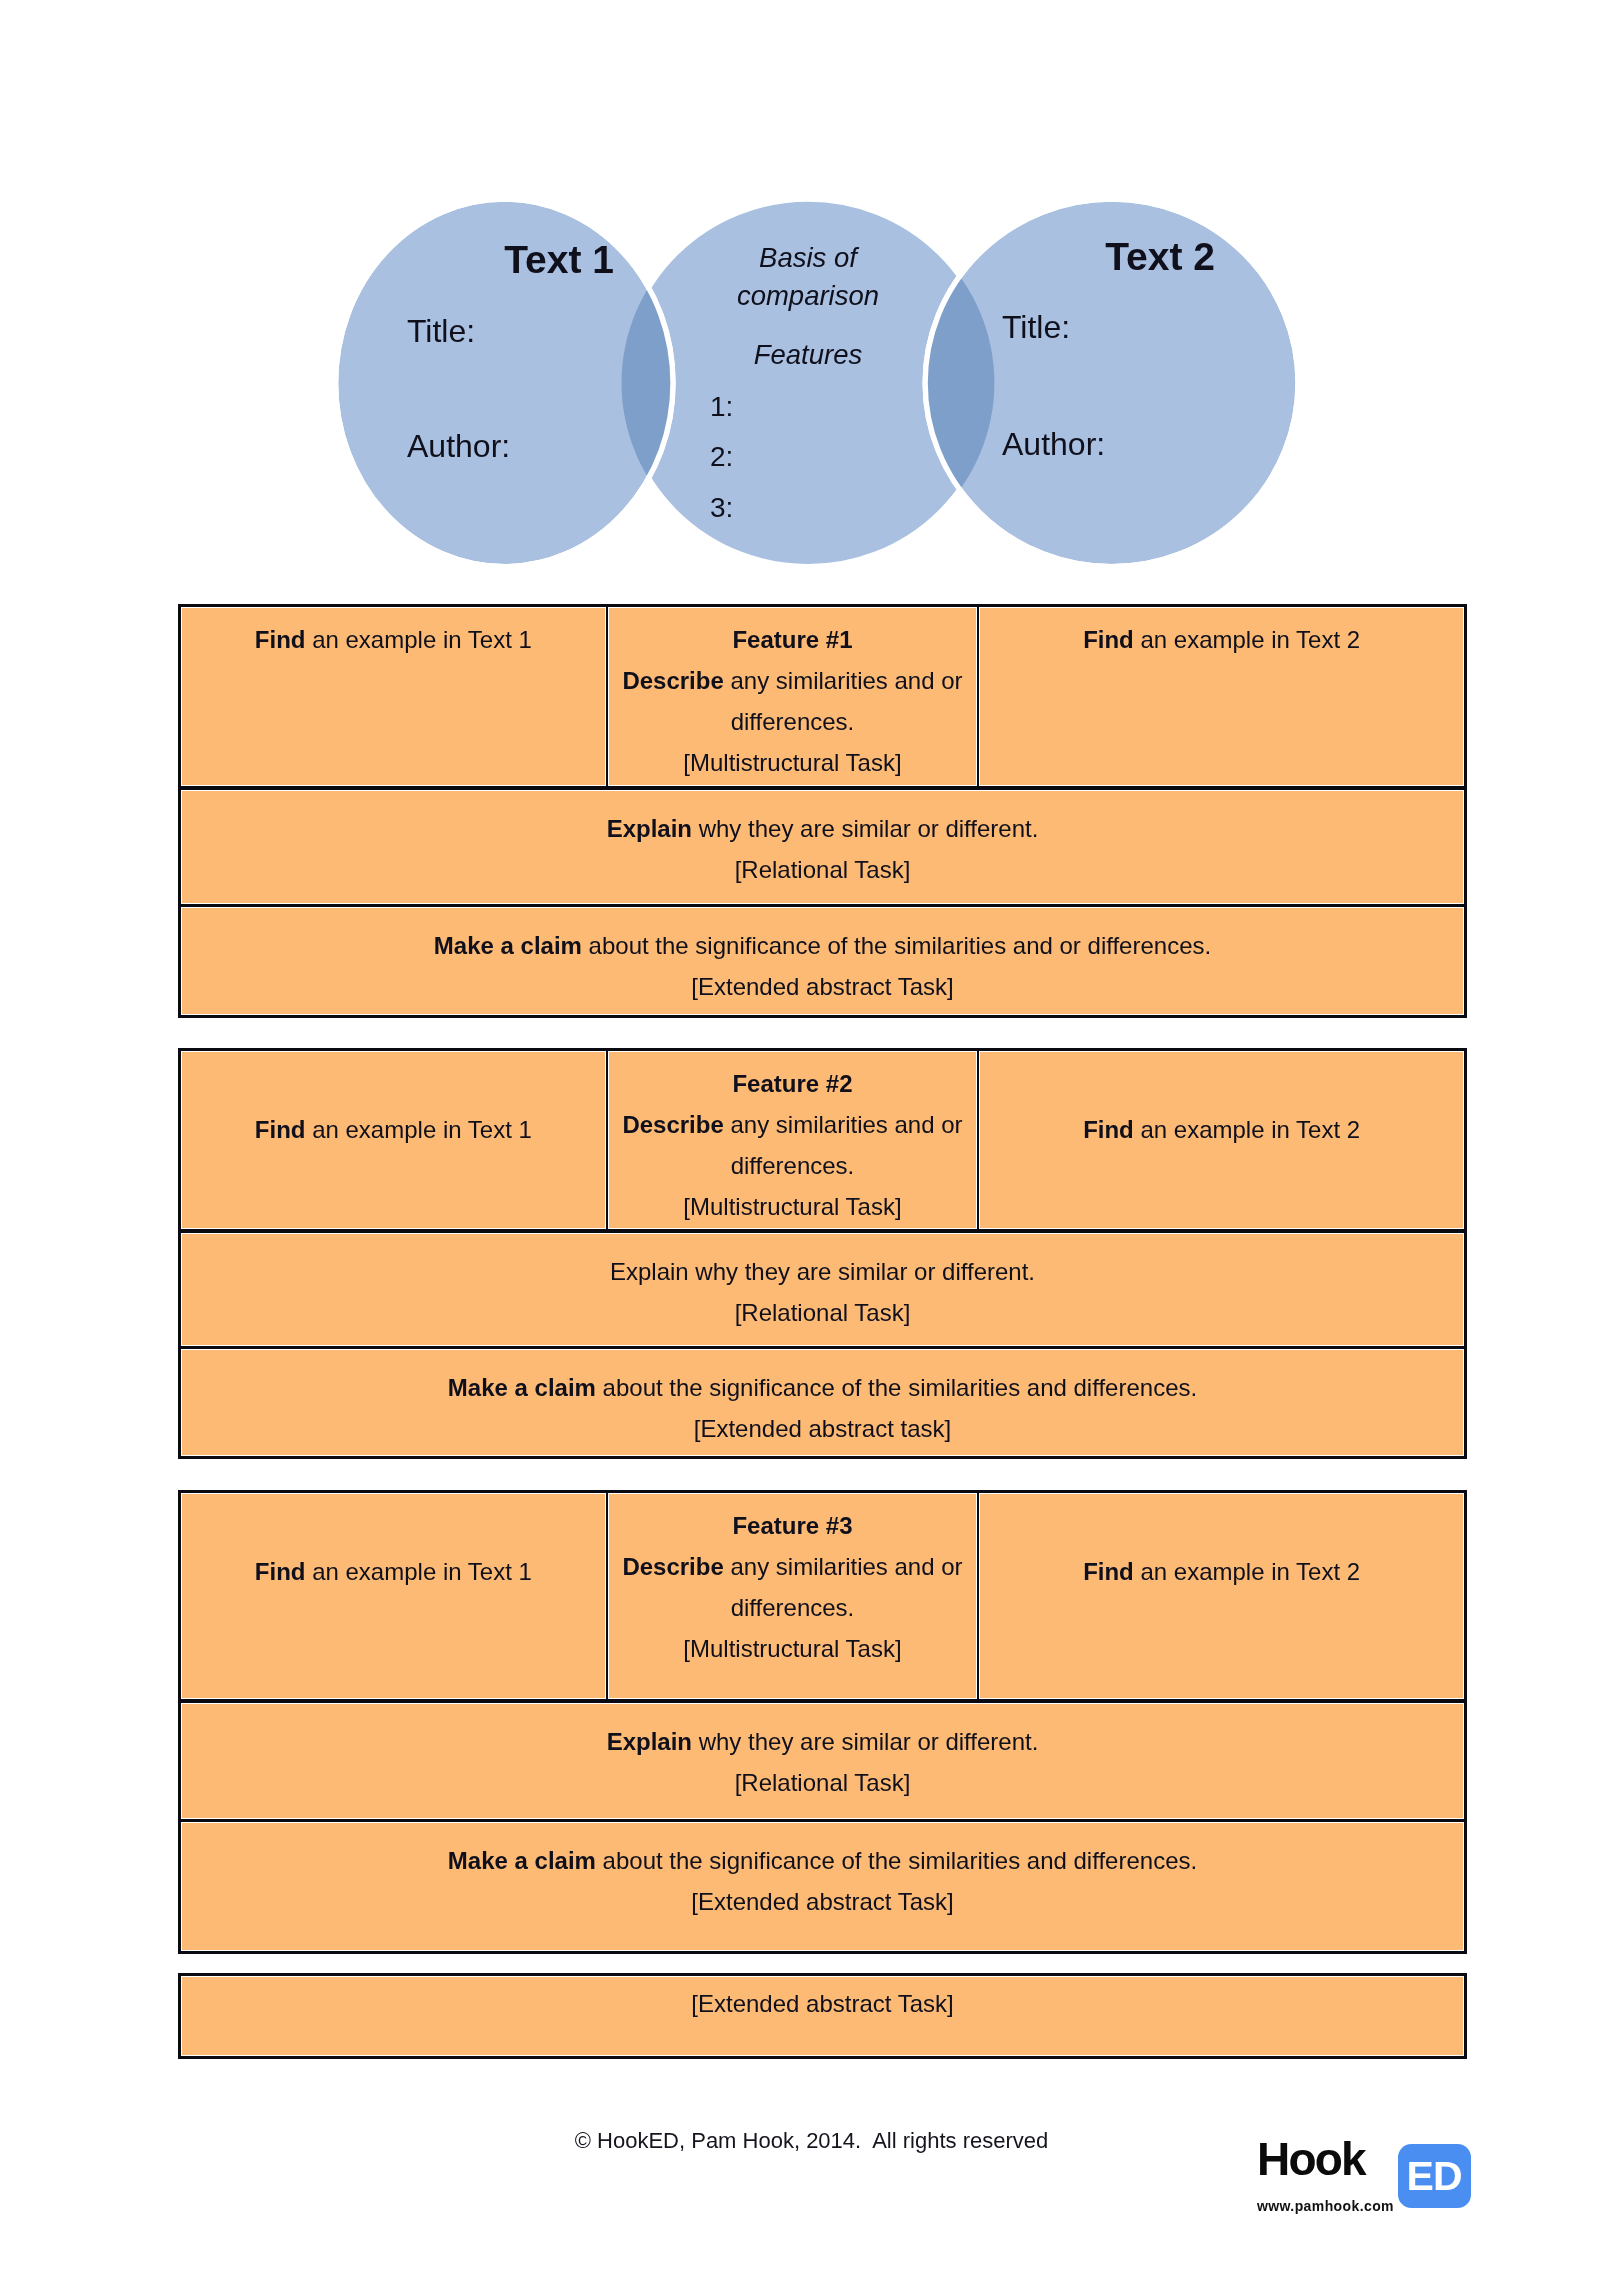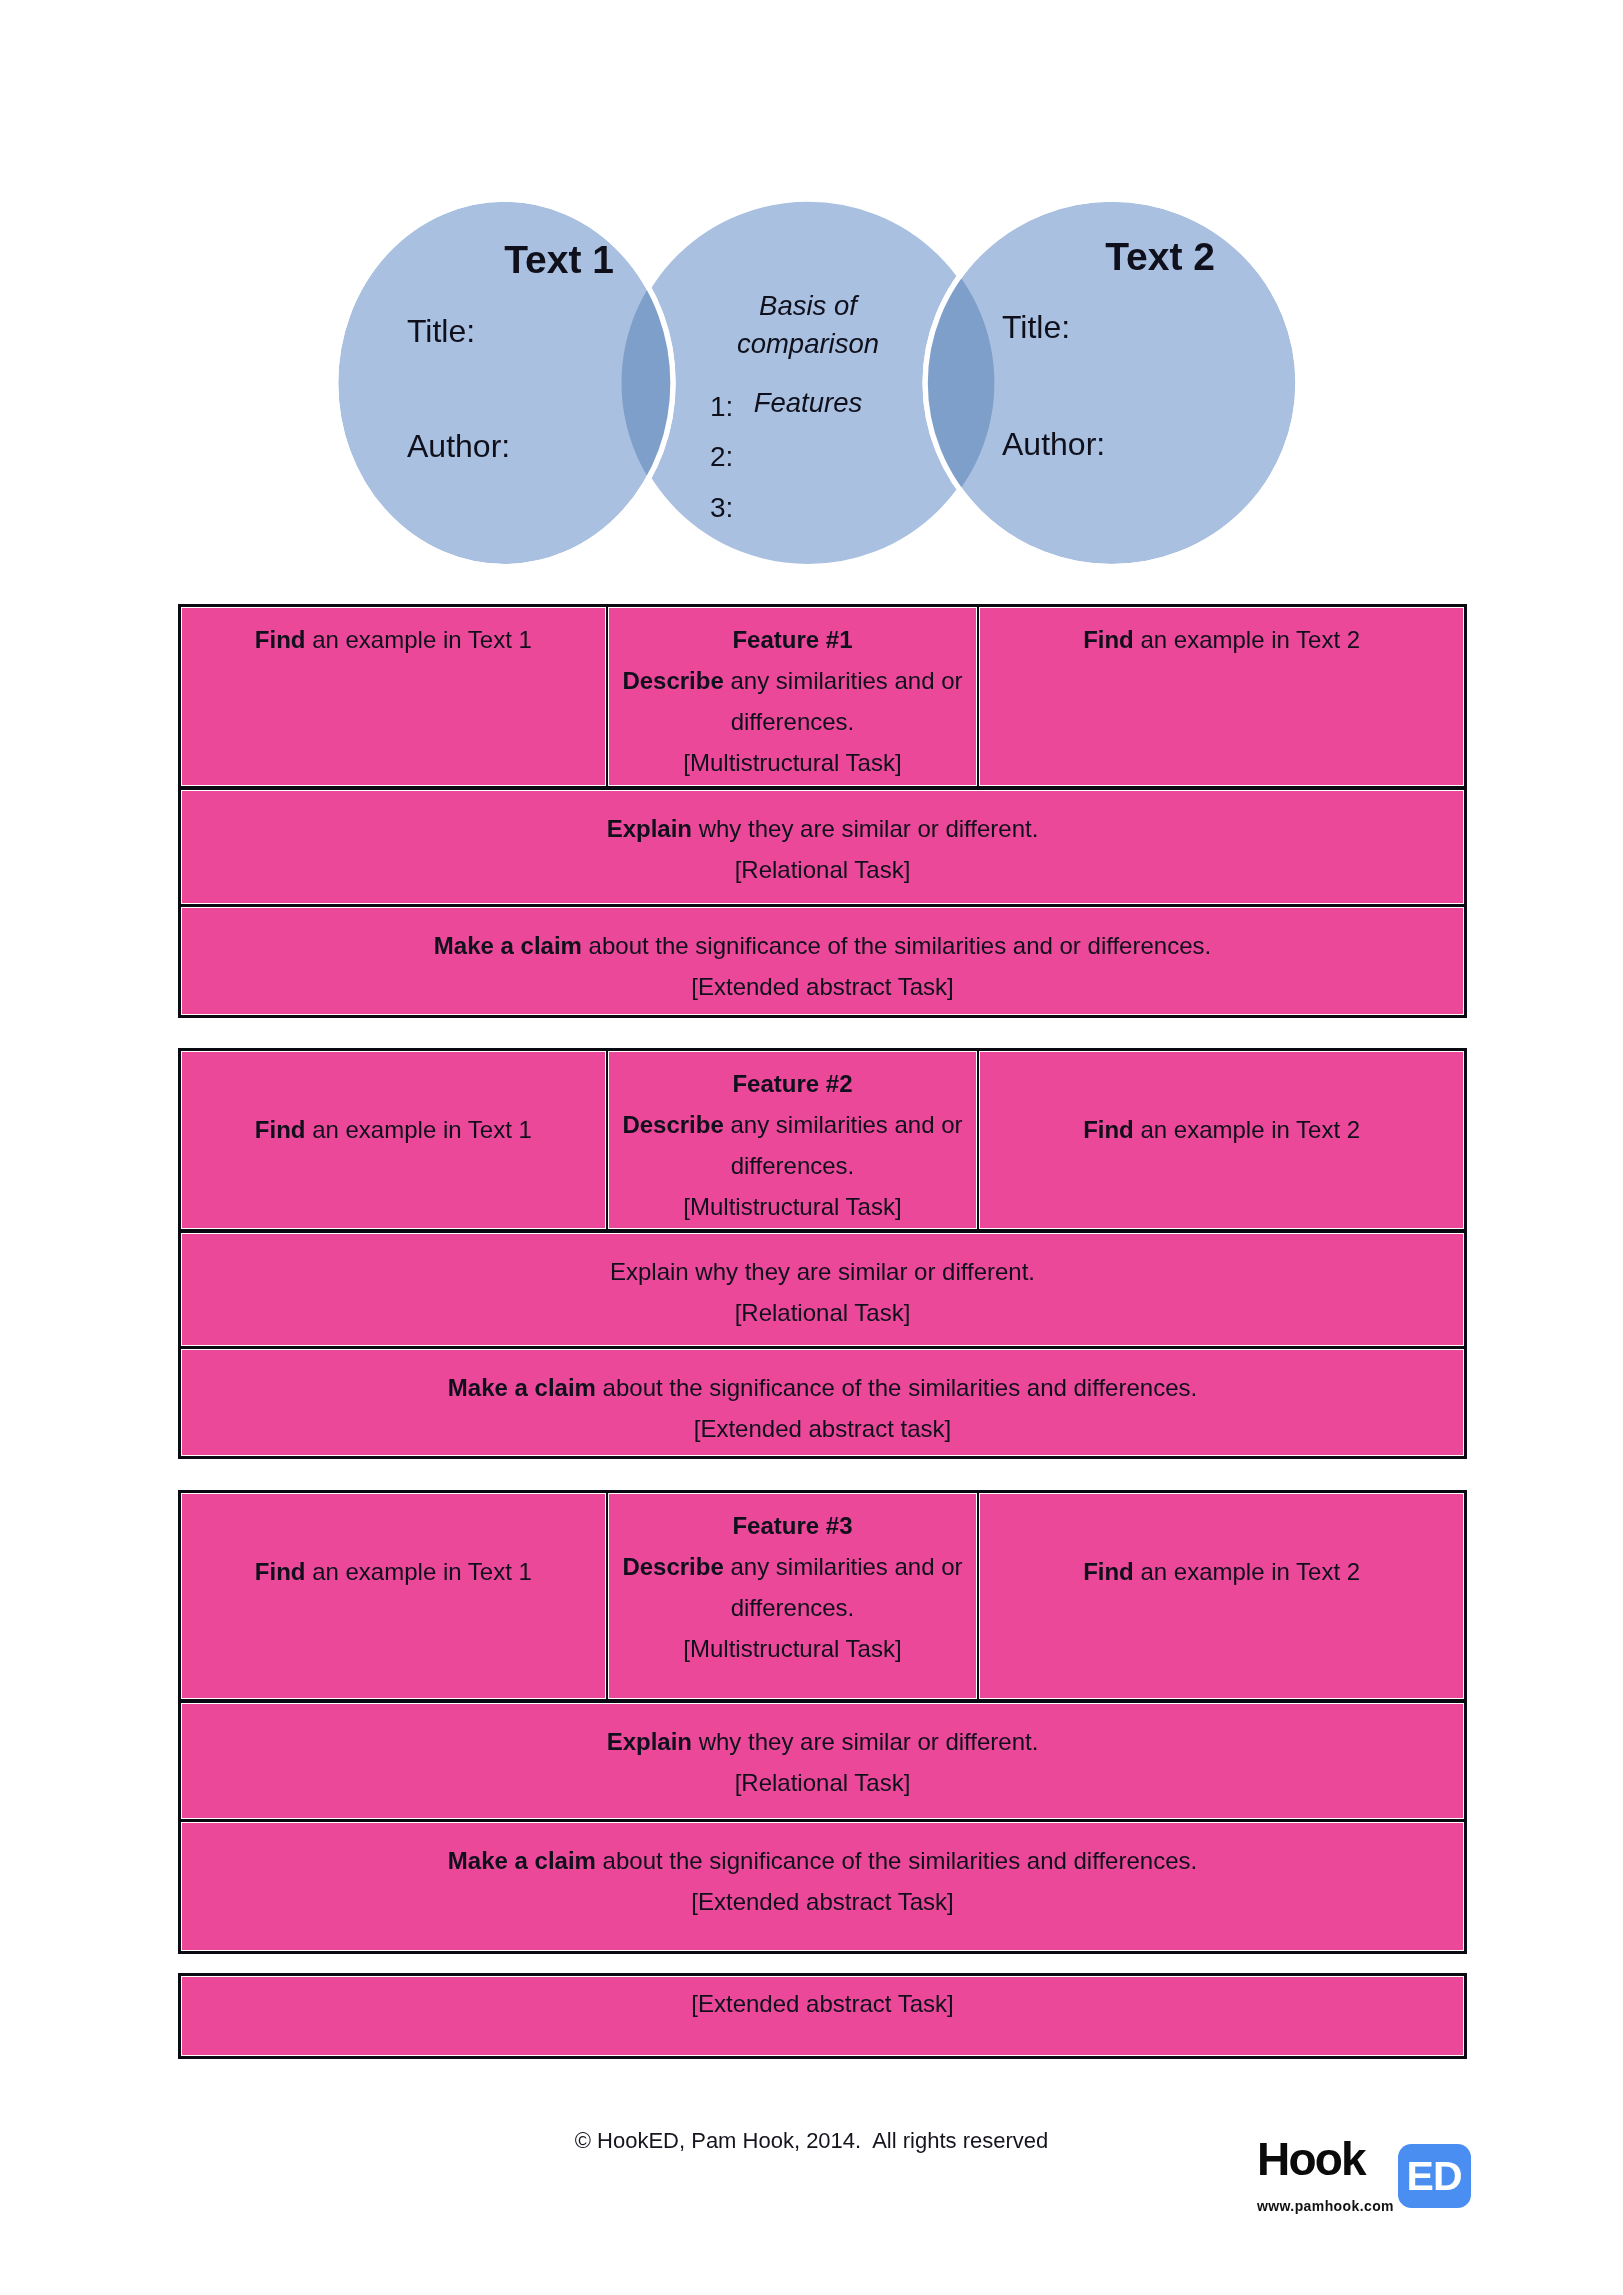--- a/index.html
+++ b/index.html
@@ -13,36 +13,36 @@
     color: #10101c;
     overflow: hidden;
   }
 
   
   .venn-svg { position: absolute; top: 0; left: 0; }
   svg ellipse.outlined { stroke: #ffffff; stroke-width: 6; }
   .vtext { position: absolute; }
   .vheading { font-size: 39px; font-weight: bold; text-align: right; width: 213px; letter-spacing: 0px; }
   .vlabel  { font-size: 32px; }
-  .vitalic { font-size: 27.5px; font-style: italic; text-align: center; width: 222px; margin-top: 48px; }
+  .vitalic { font-size: 27.5px; font-style: italic; text-align: center; width: 222px; }
   .vnum    { font-size: 28px; }
 
   
   .block {
     position: absolute;
     left: 178px;
     width: 1289px;
     background: #0a0a12;
     border: 3.6px solid #0a0a12;
     display: flex;
     flex-direction: column;
     gap: 3.6px;
   }
   .row { display: flex; gap: 2.7px; }
-  .cellw { background: #ec4899; border: 1.8px solid #ffffff; }
+  .cellw { background: #fdba74; border: 1.8px solid #ffffff; }
   .c1 { width: 33.1%; }
   .c2 { width: 28.7%; }
   .c3 { flex: 1; }
   .row-full .cellw { flex: 1; }
   .cellw p { margin: 0; font-size: 24px; line-height: 41px; text-align: center; }
   .b { font-weight: bold; }
   .row-top .cellw { padding-top: 10.7px; }
   .row-mid .cellw, .row-bot .cellw { padding-top: 17px; }
   .pad-find .cfind { padding-top: 57px; }
 

